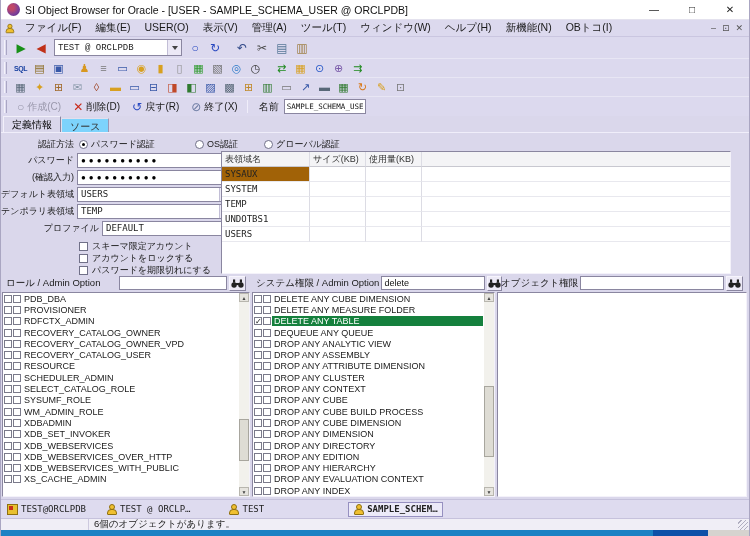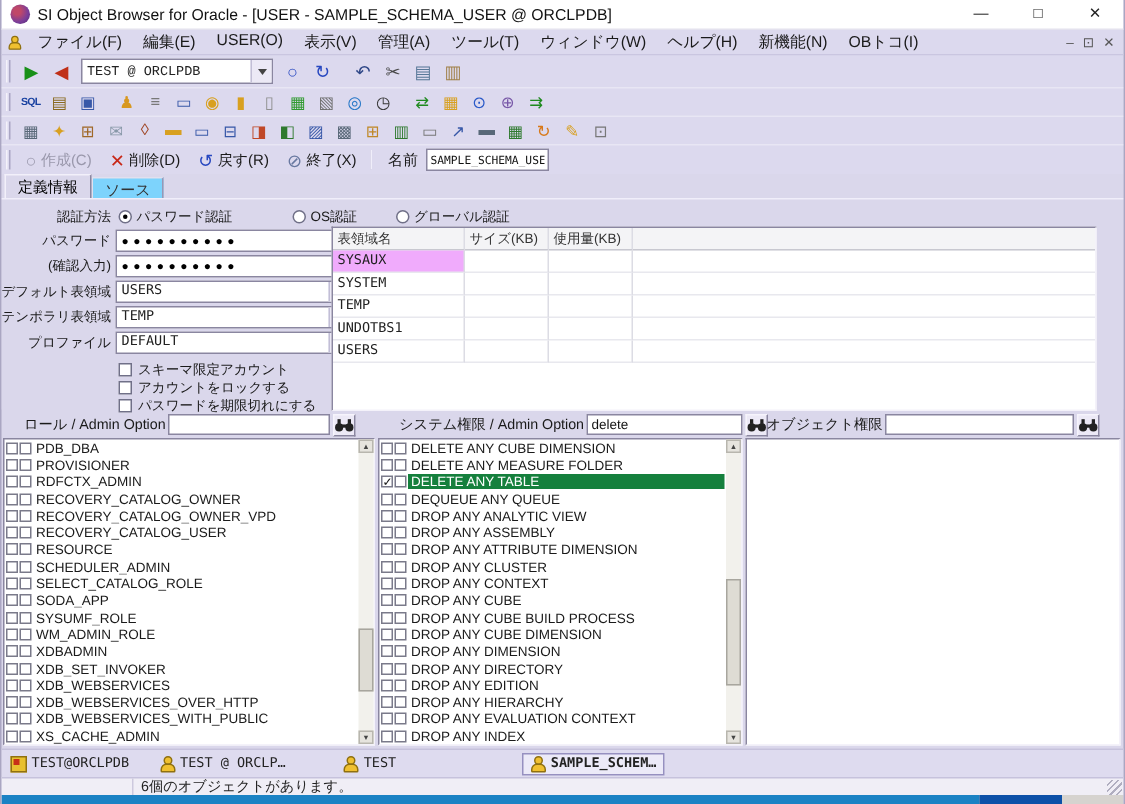--- a/index.html
+++ b/index.html
@@ -69,27 +69,27 @@
 .fcheck { width:9px; height:9px; border:1px solid #707088; background:#fff; margin-right:4px; }
 .clabel { font-size:9px; color:#1a1a1a; white-space:nowrap; }
 
 
 .tstable { position:absolute; left:220px; top:18px; width:510px; height:123px; background:#fff;
   border:1px solid; border-color:#8a86a0 #f4f2fa #f4f2fa #8a86a0; overflow:hidden; font-size:9px; }
 .tsrow { display:flex; height:15px; align-items:stretch; }
 .tscell { border-right:1px solid #dcdce4; border-bottom:1px solid #e8e8ee; display:flex; align-items:center; padding-left:3px;
   font-family:"DejaVu Sans Mono",monospace; color:#222; white-space:nowrap; overflow:hidden; }
 .tshead .tscell { background:#f4f4f6; border-bottom:1px solid #c8c8d0; font-family:"Liberation Sans",sans-serif; color:#333; }
-.tscell.sel { background:#f0abfc;text-align:center; }
+.tscell.sel { background:#a16207;text-align:center; }
 .w-name{width:88px;} .w-size{width:56px;} .w-used{width:56px;} .w-fill{flex:1; border-right:none;}
 
 
 .panel { position:absolute; top:274px; height:223px; }
 .p-roles { left:1px; width:248px; } .p-sys { left:251px; width:243px; } .p-obj { left:496px; width:250px; }
-.phead { height:18px; display:flex; align-items:center; gap:2px; padding:0 14px; }
+.phead { height:18px; display:flex; align-items:center; gap:2px; padding:0 4px; }
 .phead-label { font-size:9.5px; color:#1a1a1a; white-space:nowrap; flex:1; }
 .pfilter { height:14px; border:1px solid #8a86a0; background:#fff; font-size:9px; padding:0 2px; color:#111; }
 .p-roles .pfilter{width:108px;} .p-sys .pfilter{width:104px;} .p-obj .pfilter{width:148px;}
 .findbtn { width:17px; height:15px; background:#ece9f6; border:1px solid; border-color:#f6f4fc #8a86a0 #8a86a0 #f6f4fc;
   display:flex; align-items:center; justify-content:center; }
 .plist { position:absolute; top:18px; left:0; right:0; bottom:0; background:#fff;
   border:1px solid; border-color:#8a86a0 #f4f2fa #f4f2fa #8a86a0; overflow:hidden; }
 .haslist .plist { padding-right:11px; }
 .lrow { display:flex; align-items:center; height:11.3px; padding-left:1px; }
 .cb { width:8px; height:8px; min-width:8px; border:1px solid #7a7a8a; background:#fff; margin-right:1px;
@@ -392,21 +392,21 @@
     </div>
     <div class="frow" style="top:70px;">
       <span class="flabel">テンポラリ表領域</span>
       <span class="fcombo">
         <span class="cval">TEMP</span>
         <span class="dd">
             <i class="tri"></i>
           </span>
       </span>
     </div>
-    <div class="frow" style="top:87px;">
+    <div class="frow" style="top:87px;padding-left:25px;">
       <span class="flabel">プロファイル</span>
       <span class="fcombo">
         <span class="cval">DEFAULT</span>
         <span class="dd">
             <i class="tri"></i>
           </span>
       </span>
     </div>
     <div class="frow" style="top:105px;left:78px;">
       <span class="fcheck"></span>
@@ -512,25 +512,20 @@
         </div>
         <div class="lrow">
           <span class="cb"></span>
           <span class="cb"></span>
           <span class="lbl">SCHEDULER_ADMIN</span>
         </div>
         <div class="lrow">
           <span class="cb"></span>
           <span class="cb"></span>
           <span class="lbl">SELECT_CATALOG_ROLE</span>
-        </div>
-        <div class="lrow">
-          <span class="cb"></span>
-          <span class="cb"></span>
-          <span class="lbl">SODA_APP</span>
         </div>
         <div class="lrow">
           <span class="cb"></span>
           <span class="cb"></span>
           <span class="lbl">SYSUMF_ROLE</span>
         </div>
         <div class="lrow">
           <span class="cb"></span>
           <span class="cb"></span>
           <span class="lbl">WM_ADMIN_ROLE</span>

